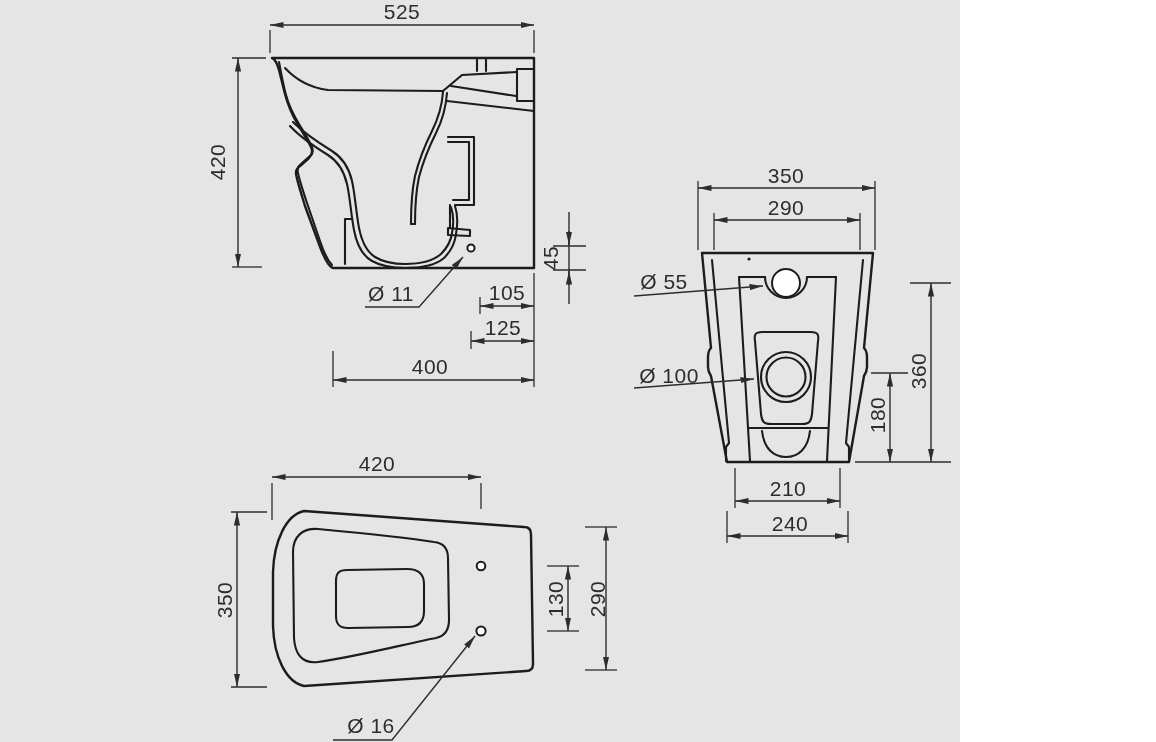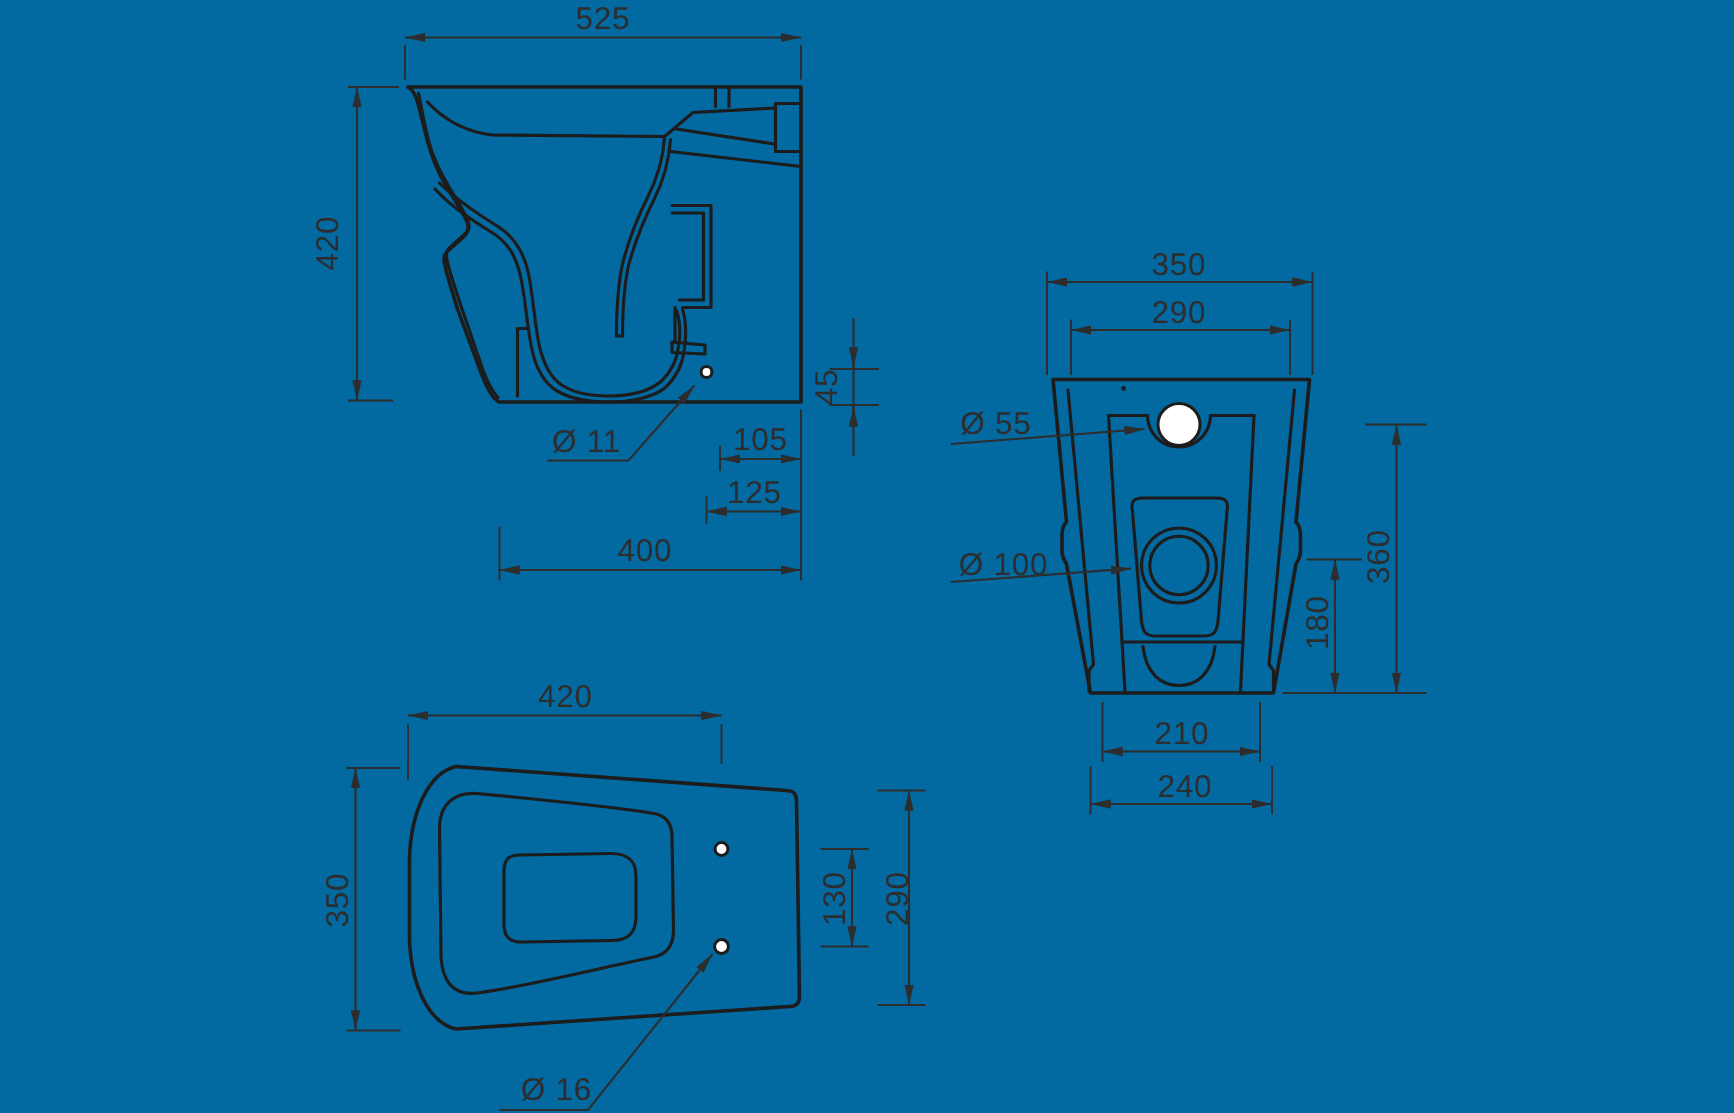--- a/index.html
+++ b/index.html
@@ -1,16 +1,16 @@
 <!DOCTYPE html>
 <html><head>
 <meta charset="utf-8">
 <style>
   html,body{margin:0;padding:0;background:#ffffff;}
-  .page{width:1156px;height:742px;background:#0369a1;position:relative;overflow:hidden;}
+  .page{width:960px;height:742px;background:#e5e5e5;position:relative;overflow:hidden;}
   svg{display:block;font-family:"Liberation Sans",sans-serif;}
   .s  {fill:none;stroke:#1c1c1c;stroke-width:2.4;stroke-linejoin:round;stroke-linecap:round;}
   .s2 {fill:none;stroke:#1c1c1c;stroke-width:2.1;stroke-linejoin:round;stroke-linecap:round;}
   .d  {fill:none;stroke:#2d2d2d;stroke-width:1.4;}
   .e  {fill:none;stroke:#2d2d2d;stroke-width:1.3;}
   .hole{fill:#ffffff;stroke:#1c1c1c;stroke-width:2;}
   .dot{fill:#1c1c1c;stroke:none;}
   .t  {font-size:21px;fill:#2d2d2d;letter-spacing:0.5px;text-anchor:middle;}
 </style>
 </head>

